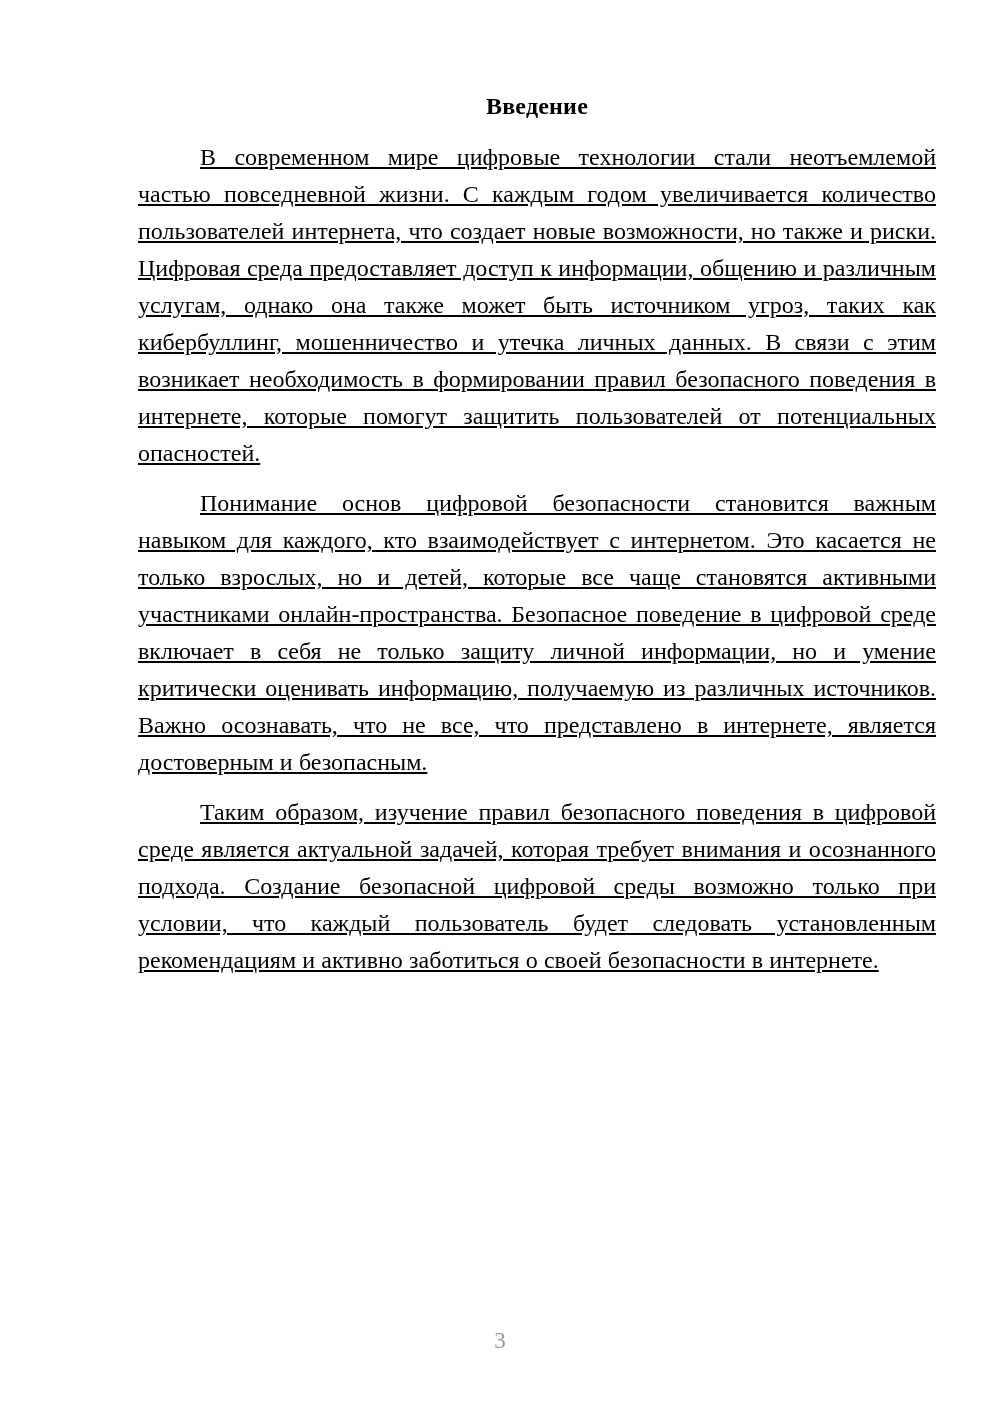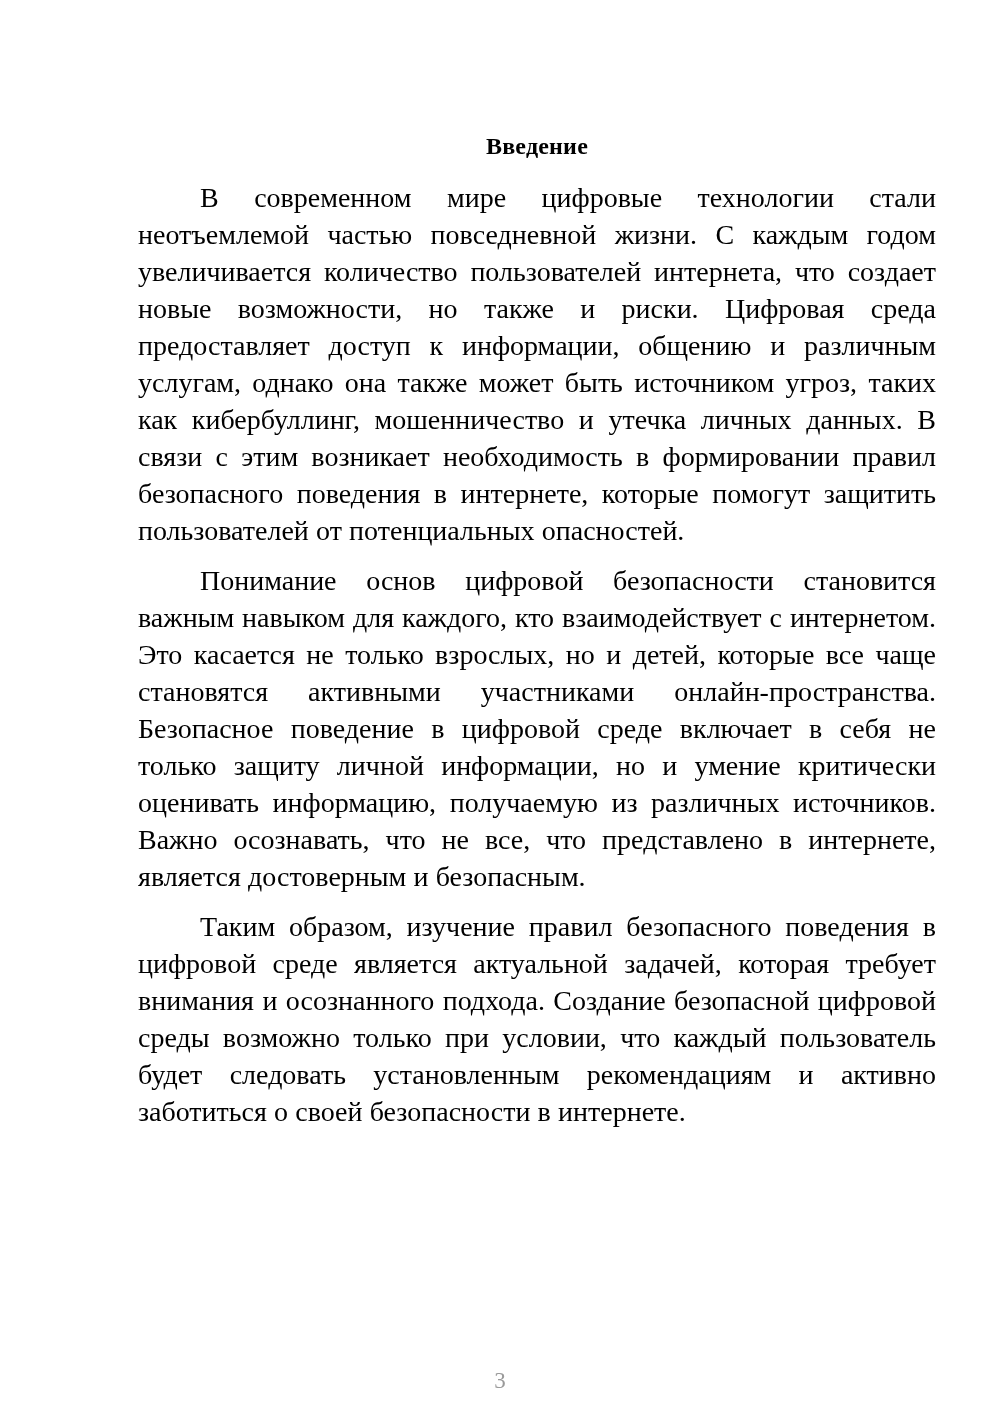--- a/index.html
+++ b/index.html
@@ -17,48 +17,48 @@
     overflow: hidden;
   }
 
   .page {
     position: absolute;
     left: 0;
     top: 0;
     width: 1000px;
     height: 1146px;
     background: #ffffff;
-    margin-top: 40px;
   }
 
   .content {
     position: absolute;
     left: 138px;
     top: 88px;
     width: 798px;
   }
 
   .doc-title {
     font-size: 24px;
     font-weight: bold;
     text-align: center;
     line-height: 37px;
     margin: 0 0 0 0;
     letter-spacing: 0.2px;
   }
 
   .body-text {
-    font-size: 28px;
+    font-size: 24px;
     line-height: 37px;
     text-align: justify;
     text-justify: inter-word;
     text-indent: 62px;
     margin: 0;
     hyphens: none;
     word-spacing: 0.2px;
+    text-decoration: underline;
   }
 
   .para-gap-first {
     margin-top: 14px;
   }
 
   .para-gap {
     margin-top: 13px;
   }
 

